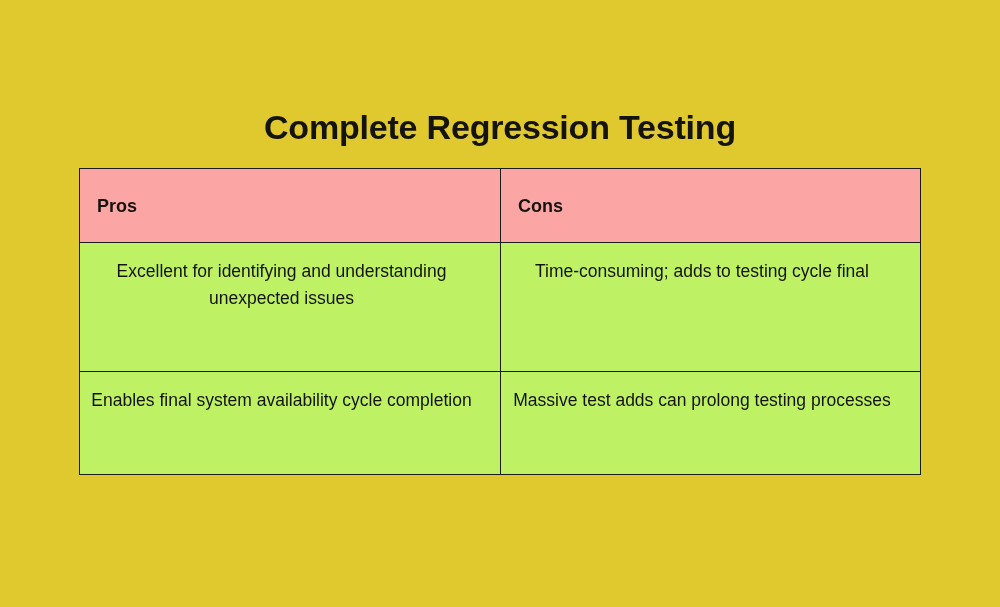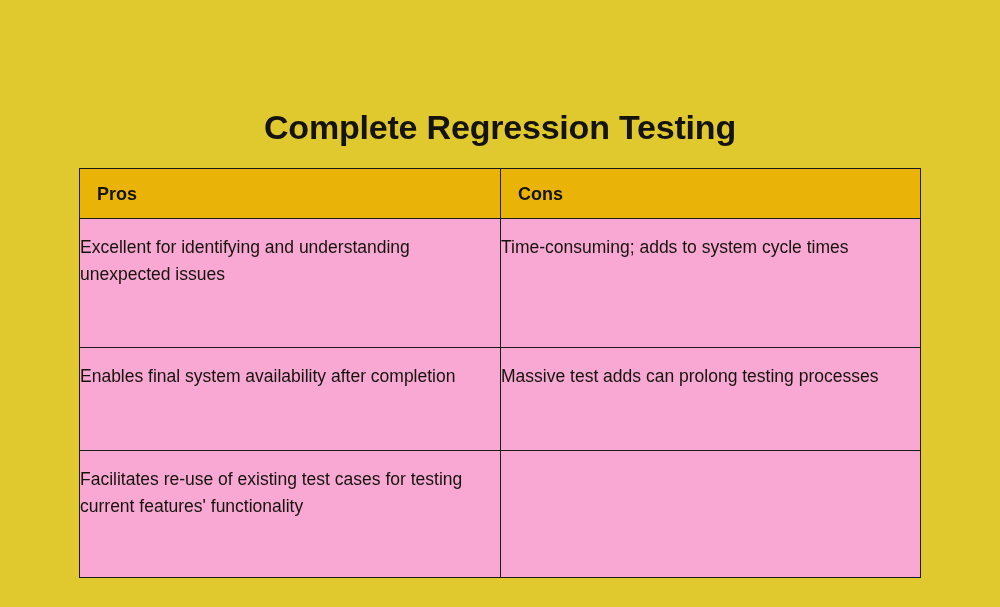--- a/index.html
+++ b/index.html
@@ -57,37 +57,38 @@
 
   table.pros-cons th,
   table.pros-cons td {
     border: 1.4px solid #1b1b19;
     vertical-align: top;
     text-align: left;
     padding: 0;
   }
 
   table.pros-cons thead th {
-    background: #eab308;
+    background: #fca5a5;
     height: 49px;
-    padding: 0 17px;
+    padding: 12px 17px;
     vertical-align: middle;
   }
 
   .th-label {
     font-size: 18px;
     font-weight: bold;
     color: #15130d;
     line-height: 22px;
     display: block;
   }
 
   table.pros-cons tbody td {
-    background: #f9a8d4;
+    background: #bef264;
     padding: 15px 17px 14px 0;
+    text-align: center;
   }
 
   tr.row-0 td { height: 99px; }
   tr.row-1 td { height: 73px; }
   tr.row-2 td { height: 97px; }
 
   .cell-text {
     font-size: 17.5px;
     font-weight: normal;
     color: #15130d;
@@ -120,36 +121,28 @@
             <span class="th-label">Cons</span>
           </th>
         </tr>
       </thead>
       <tbody>
         <tr class="row-0">
           <td>
             <span class="cell-text">Excellent for identifying and understanding unexpected issues</span>
           </td>
           <td>
-            <span class="cell-text">Time-consuming; adds to system cycle times</span>
+            <span class="cell-text">Time-consuming; adds to testing cycle final</span>
           </td>
         </tr>
         <tr class="row-1">
           <td>
-            <span class="cell-text">Enables final system availability after completion</span>
+            <span class="cell-text">Enables final system availability cycle completion</span>
           </td>
           <td>
             <span class="cell-text">Massive test adds can prolong testing processes</span>
-          </td>
-        </tr>
-        <tr class="row-2">
-          <td>
-            <span class="cell-text">Facilitates re-use of existing test cases for testing current features' functionality</span>
-          </td>
-          <td>
-            <span class="cell-text"></span>
           </td>
         </tr>
       </tbody>
     </table>
   </div>
 
 </div>
 
 </body></html>

